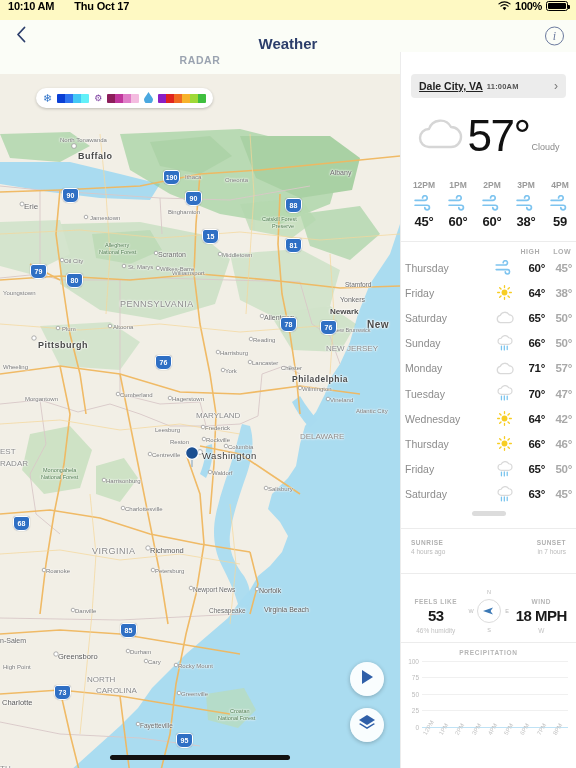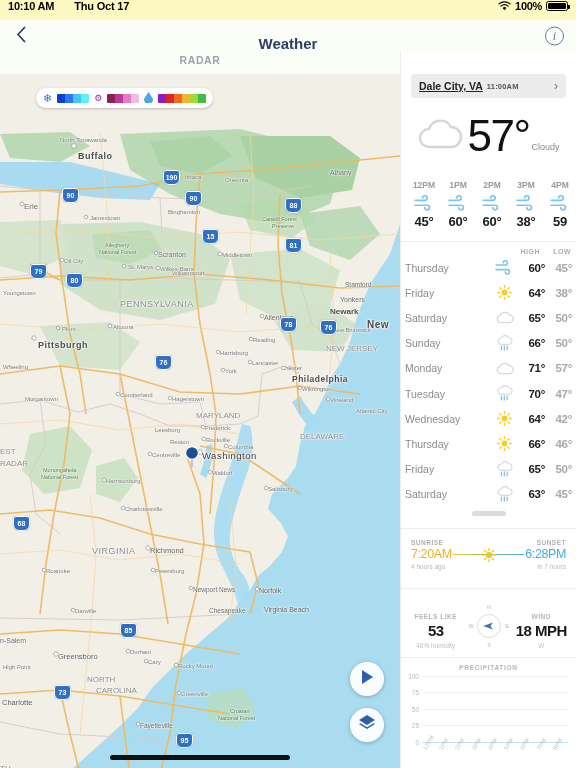--- a/index.html
+++ b/index.html
@@ -756,35 +756,20 @@
 
       <div class="grabber"></div>
 
       <div class="sep"></div>
 
       <div class="sunrow">
         <div class="sun-labels">
           <span>SUNRISE</span>
           <span>SUNSET</span>
         </div>
-        <div class="sun-times">
-          <span class="sun-t sunrise-t">7:20AM</span>
-          <span class="sun-arc">
-            <span class="sun-line"></span>
-            <span class="sun-dot">
-              <svg width="14" height="14" viewBox="0 0 14 14">
-                  <circle cx="7" cy="7" r="3.1" fill="#f5c51e"></circle>
-                  <g stroke="#f5c51e" stroke-width="1.3" stroke-linecap="round">
-                    <path d="M7 .6v1.8M7 11.6v1.8M.6 7h1.8M11.6 7h1.8M2.5 2.5l1.3 1.3M10.2 10.2l1.3 1.3M11.5 2.5l-1.3 1.3M3.8 10.2l-1.3 1.3"></path>
-                  </g>
-                </svg>
-            </span>
-          </span>
-          <span class="sun-t sunset-t">6:28PM</span>
-        </div>
         <div class="sun-sub">
           <span>4 hours ago</span>
           <span>in 7 hours</span>
         </div>
       </div>
 
       <div class="sep"></div>
 
       <div class="lowrow">
         <div class="lw-col">

